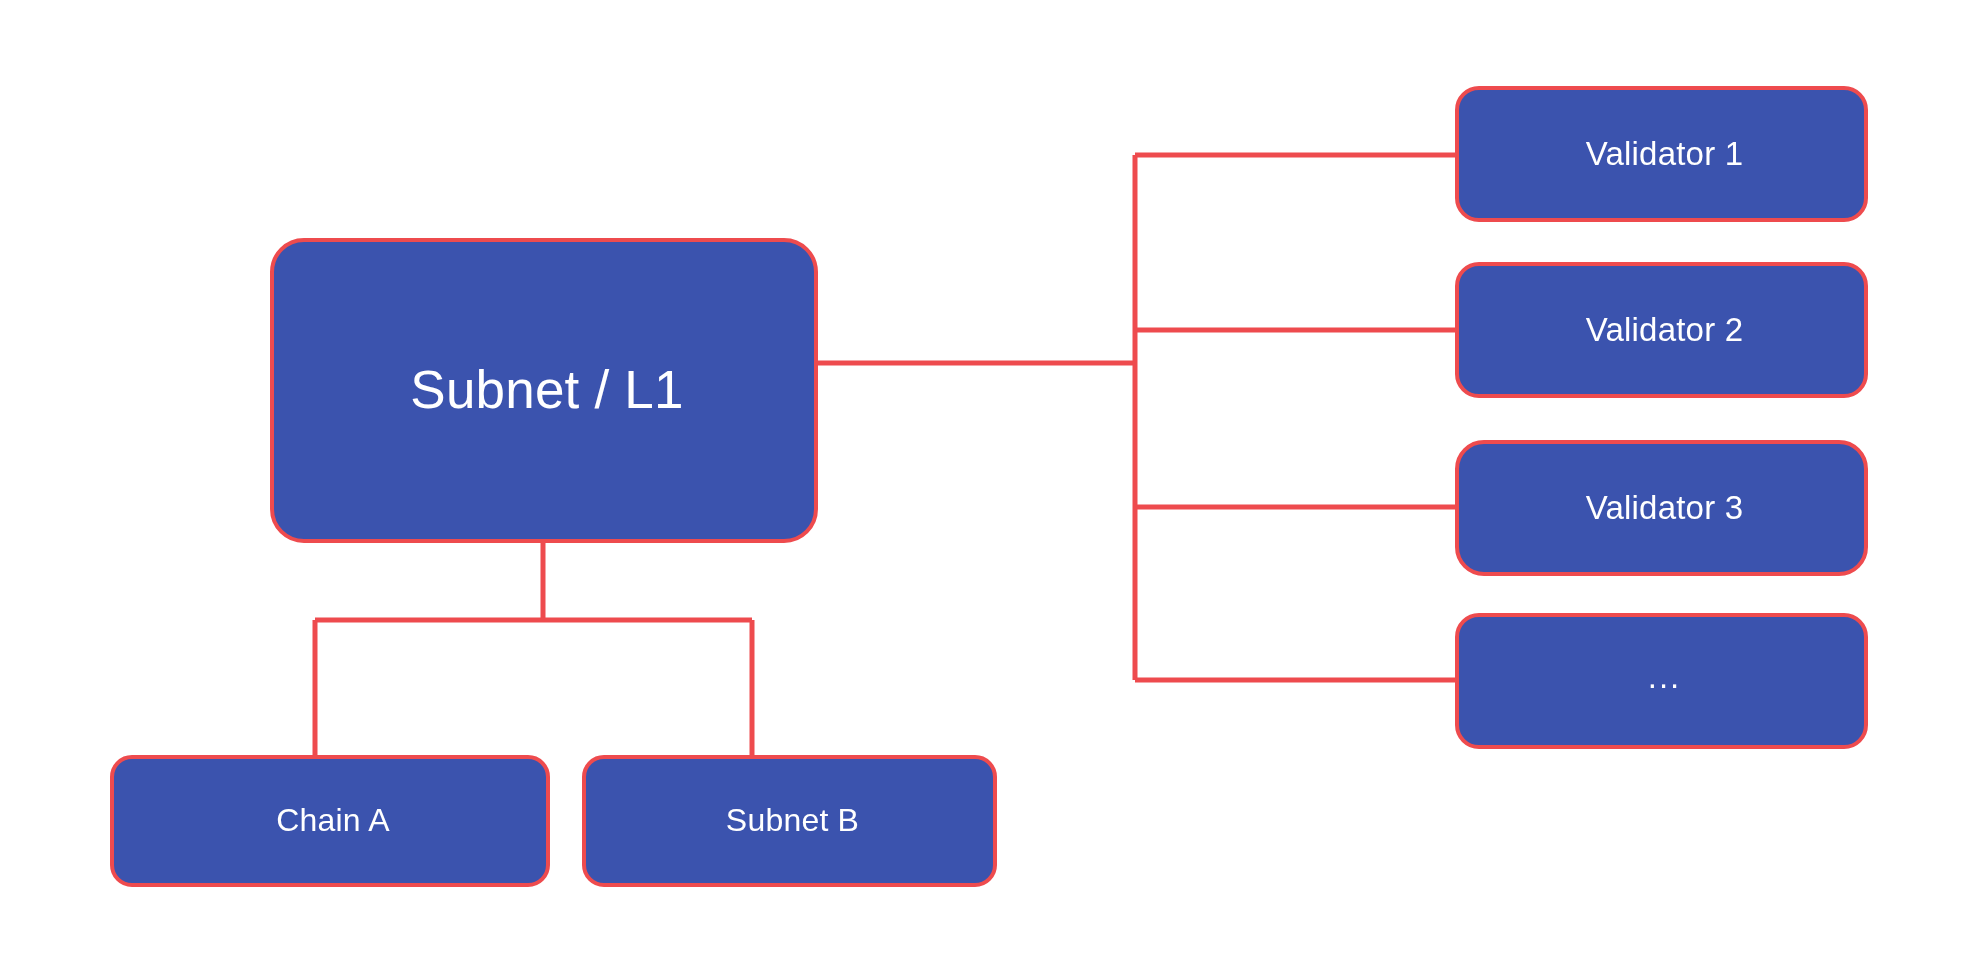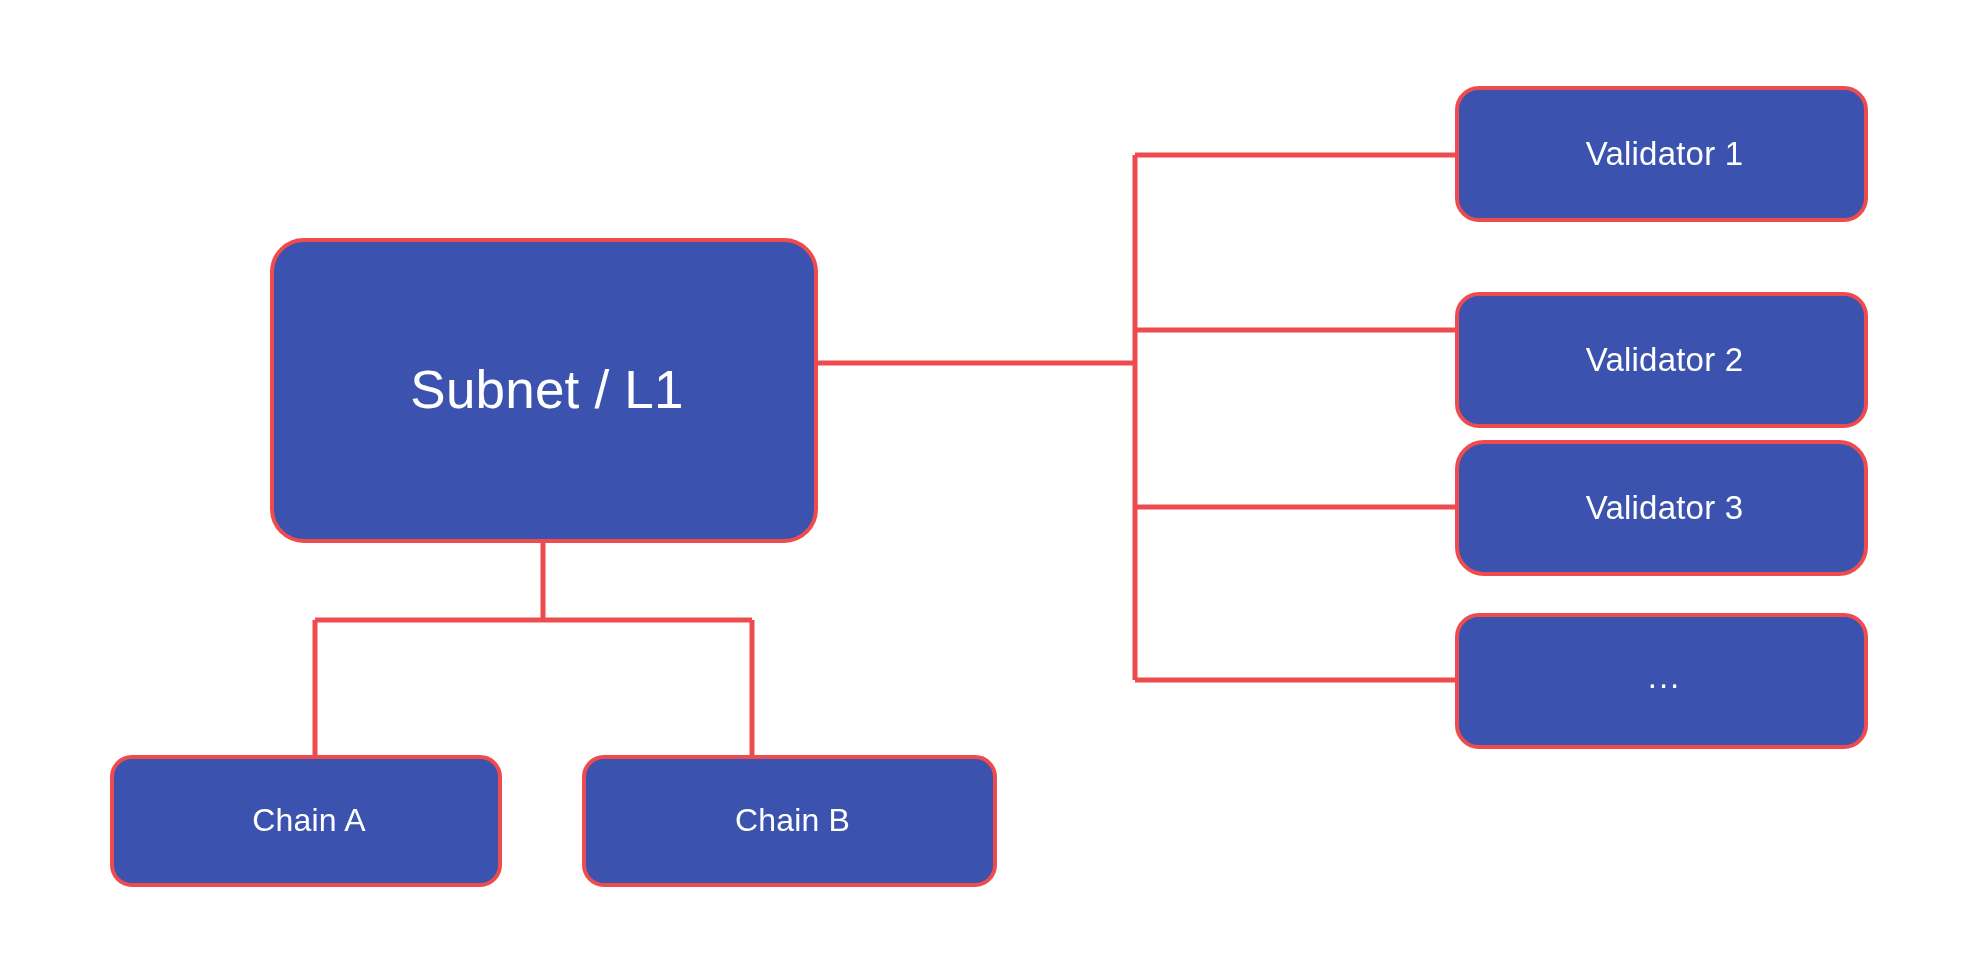--- a/index.html
+++ b/index.html
@@ -51,31 +51,31 @@
     border-radius: 34px;
   }
   .node-validator {
     left: 1455px;
     width: 413px;
     height: 136px;
     font-size: 33px;
     border-radius: 24px;
   }
   .node-v1 { top: 86px; }
-  .node-v2 { top: 262px; margin-top: 30px; }
+  .node-v2 { top: 262px; }
   .node-v3 { top: 440px; }
   .node-vmore { top: 613px; }
   .node-vmore .label {
     font-size: 33px;
     letter-spacing: 2px;
     position: relative;
     top: -4px;
   }
   .node-chain {
-    width: 392px;
+    width: 440px;
     height: 132px;
     top: 755px;
     font-size: 32px;
     border-radius: 22px;
   }
   .node-chain-a { left: 110px; }
   .node-chain-b { left: 582px; width: 415px; }
   .label {
     pointer-events: none;
   }
@@ -121,16 +121,16 @@
 
   <div class="node node-validator node-vmore" style="background: rgb(59, 83, 174); border-color: rgb(238, 75, 78); color: rgb(255, 255, 255);">
     <span class="label">...</span>
   </div>
 
   <div class="node node-chain node-chain-a" style="background: rgb(59, 83, 174); border-color: rgb(238, 75, 78); color: rgb(255, 255, 255);">
     <span class="label">Chain A</span>
   </div>
 
   <div class="node node-chain node-chain-b" style="background: rgb(59, 83, 174); border-color: rgb(238, 75, 78); color: rgb(255, 255, 255);">
-    <span class="label">Chain B</span>
+    <span class="label">Subnet B</span>
   </div>
 
 </div>
 
 </body></html>

